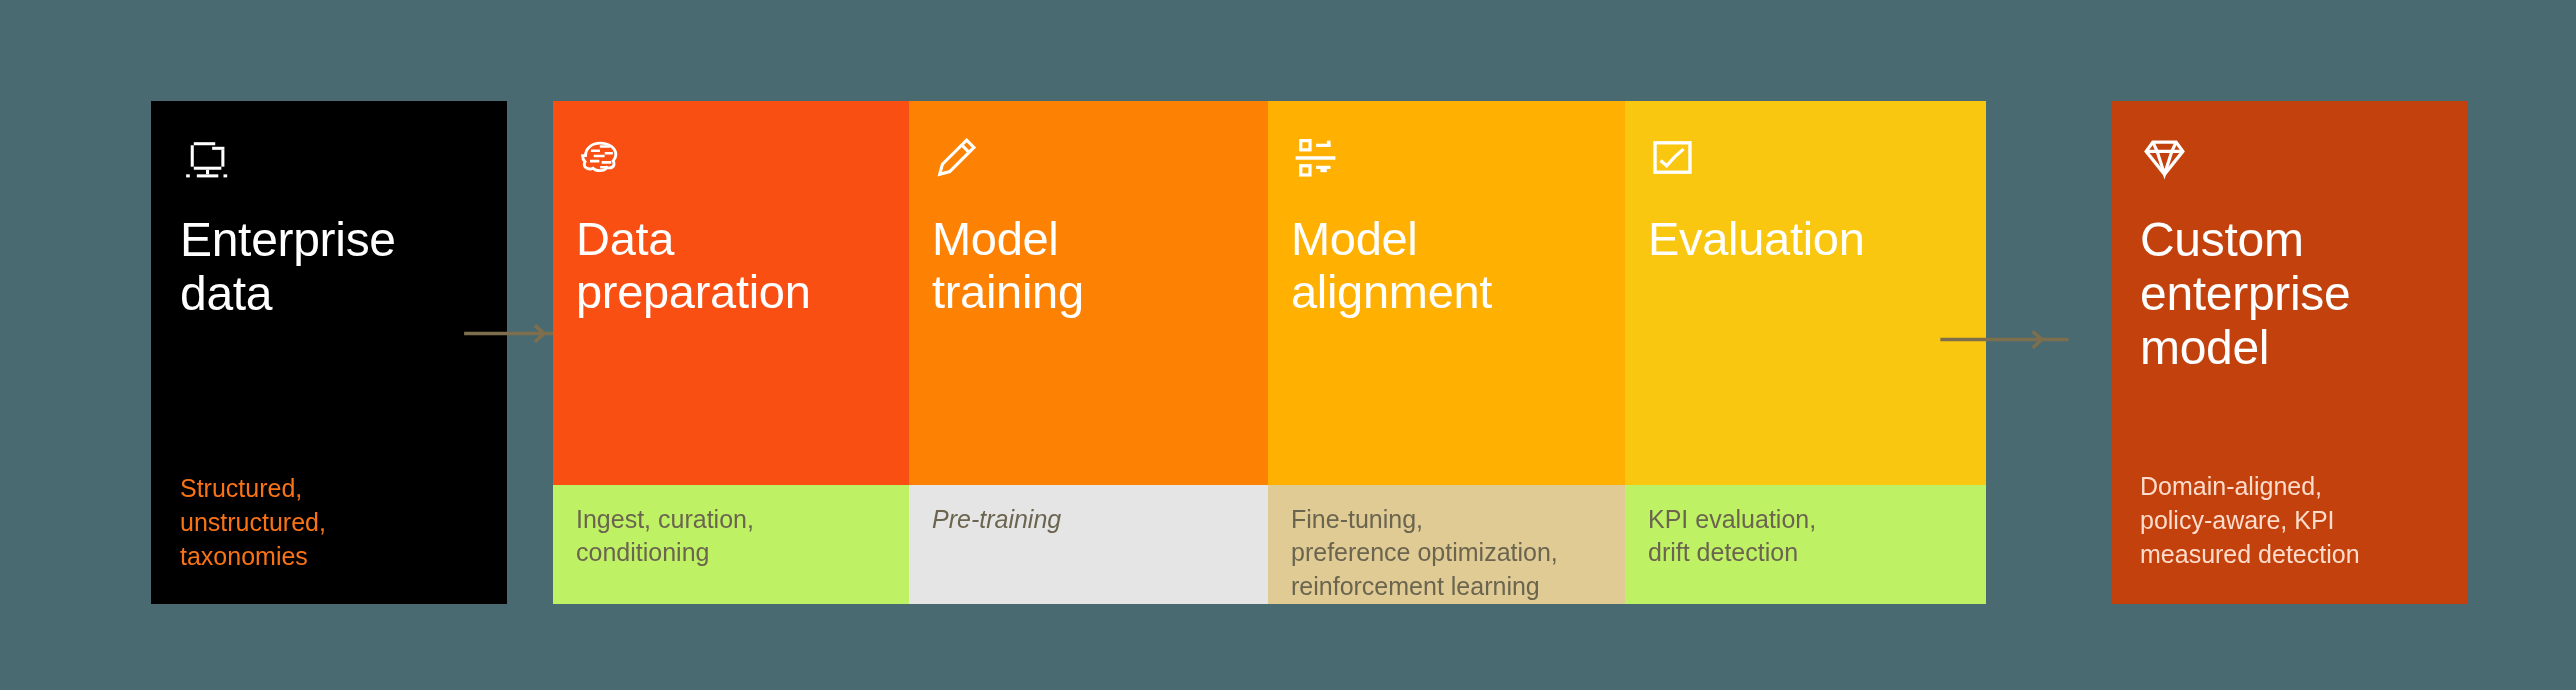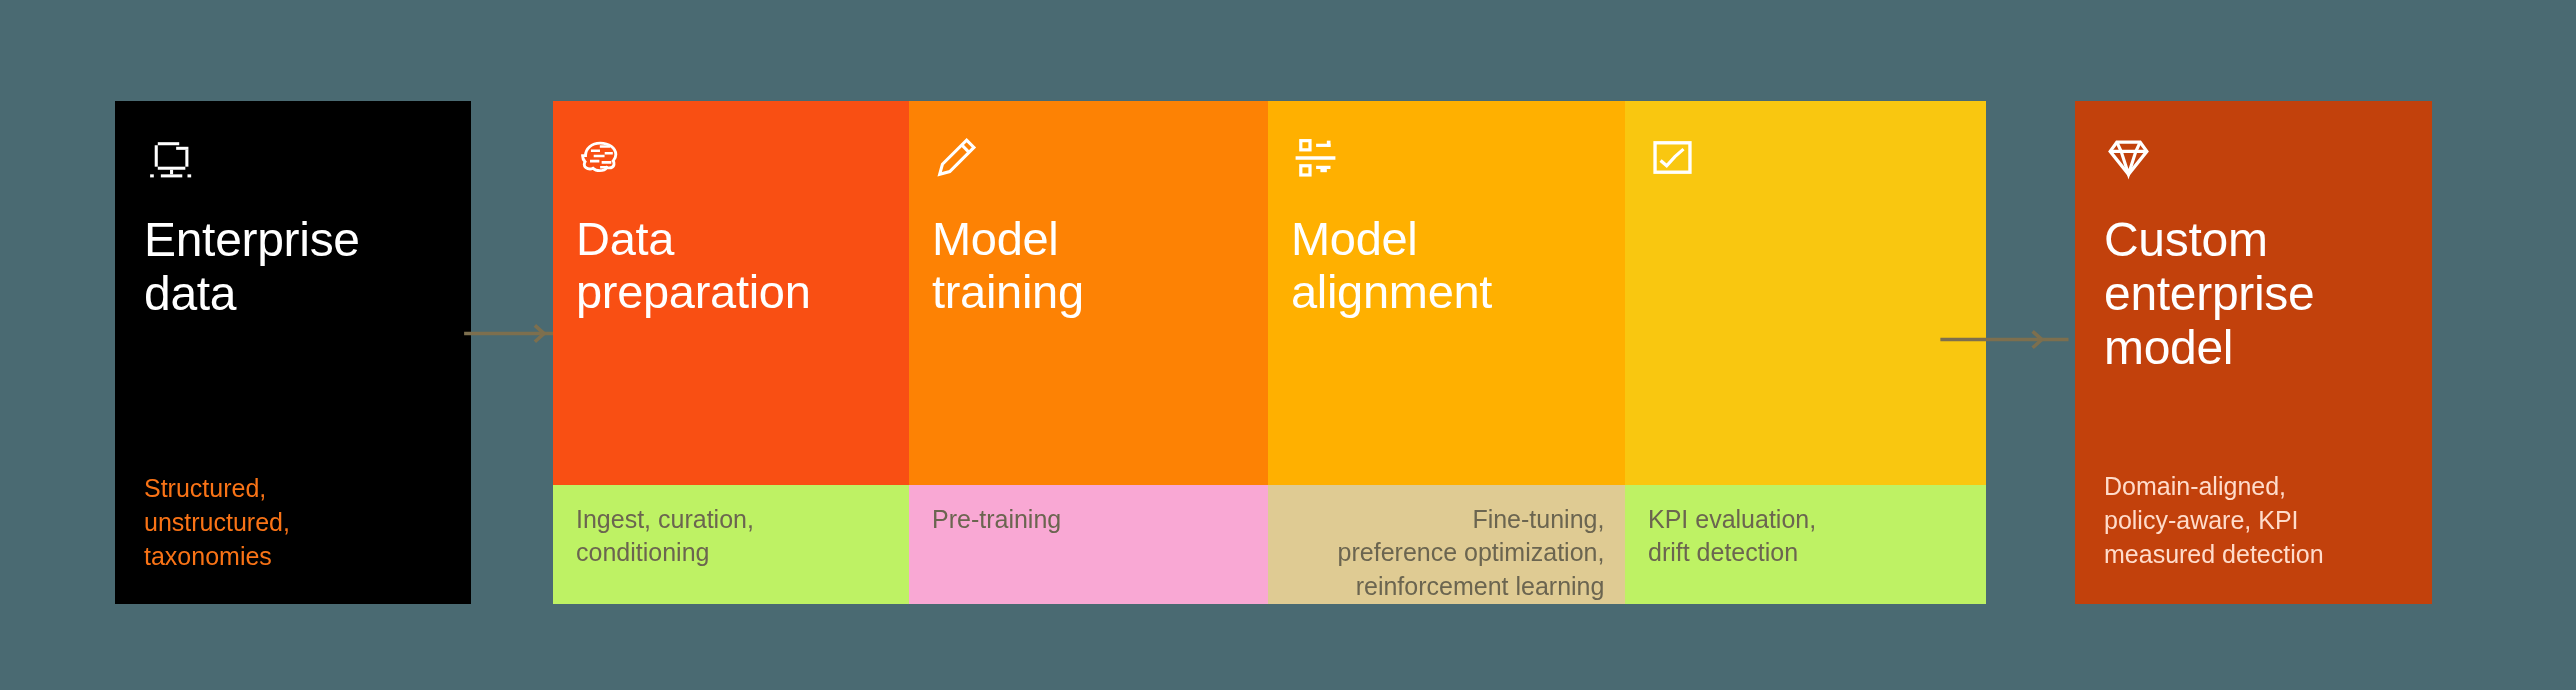--- a/index.html
+++ b/index.html
@@ -20,20 +20,21 @@
     width: 2576px;
     height: 691px;
     background: #4a6a72;
   }
 
   
   .card {
     position: absolute;
     box-sizing: border-box;
     overflow: hidden;
+    margin-left: 36px;
   }
 
   .card-body {
     position: absolute;
     left: 0; right: 0; top: 0;
     box-sizing: border-box;
     padding: 31px 29px 0 29px;
   }
 
   .icon {
@@ -110,22 +111,22 @@
     padding: 17.5px 20.6px 0 23px;
   }
   .stage-foot .card-sub { color: #6b6550; }
 
   #stage-0 { width: 356px; background: #f94f13; }
   #stage-1 { width: 359px; background: #fd8204; }
   #stage-2 { width: 357px; background: #ffb000; }
   #stage-3 { width: 361px; background: #f9c710; }
 
   #stage-0 .stage-foot { background: #bef264; }
-  #stage-1 .stage-foot { background: #f9a8d4; }
-  #stage-2 .stage-foot { background: #dfcb93; text-align: right; }
+  #stage-1 .stage-foot { background: #e5e5e5; font-style: italic; }
+  #stage-2 .stage-foot { background: #dfcb93; }
   #stage-3 .stage-foot { background: #bef264; }
 
   #stage-0 .card-title,
   #stage-1 .card-title,
   #stage-2 .card-title,
   #stage-3 .card-title { font-size: 47px; }
 
   
   #custom-model-card {
     left: 2075px;
@@ -246,20 +247,21 @@
     </div>
 
     <div class="stage" id="stage-3">
       <div class="stage-top">
         <span class="icon">
           <svg viewBox="0 0 32 32" fill="none" aria-hidden="true">
             <rect x="4.6" y="6.4" width="22.8" height="19.2" stroke="#ffffff" stroke-width="2.2" fill="none"></rect>
             <path d="M9 18.6 L12.2 21.4 L17.6 15.4 L22.4 11.2" stroke="#ffffff" stroke-width="2.1" fill="none" stroke-linecap="square"></path>
           </svg>
         </span>
+        <h2 class="card-title">Evaluation</h2>
       </div>
       <div class="stage-foot">
         <p class="card-sub">KPI evaluation,
 drift detection</p>
       </div>
     </div>
 
   </div>
 
   <div class="arrow" id="arrow-2">

